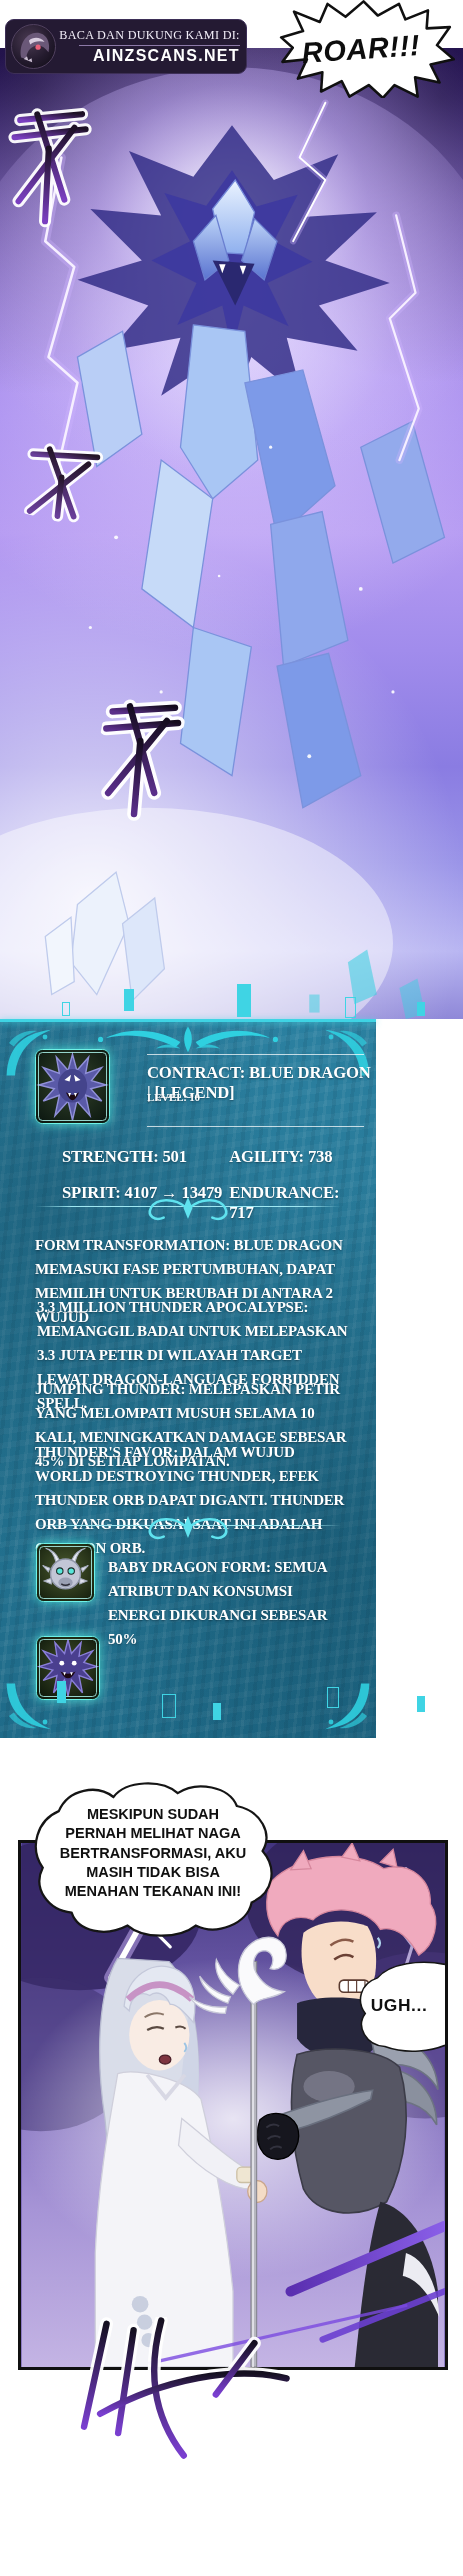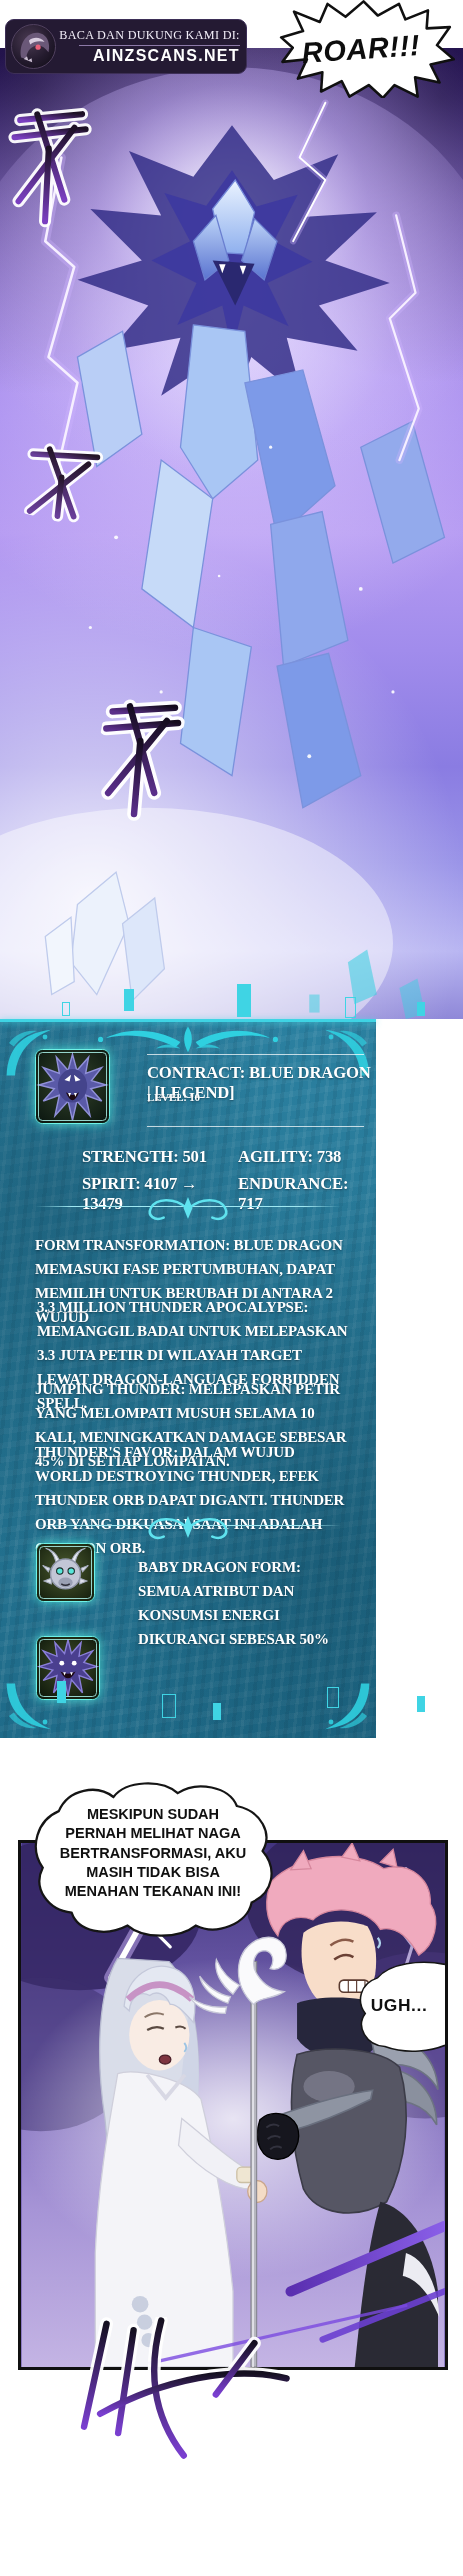--- a/index.html
+++ b/index.html
@@ -49,22 +49,22 @@
       repeating-linear-gradient(96deg, rgba(255,255,255,.055) 0 3.2px, rgba(255,255,255,0) 3.2px 8.4px, rgba(0,25,40,.08) 8.4px 12.2px, rgba(255,255,255,0) 12.2px 17.4px),
       repeating-linear-gradient(172deg, rgba(255,255,255,.04) 0 5.8px, rgba(255,255,255,0) 5.8px 14px),
       linear-gradient(180deg,#2b80a0 0%,#267694 45%,#1f6b89 100%);}
   .status-topline{position:absolute;left:0;top:0;width:100%;height:3.2px;background:#3fd4e4;
     box-shadow:0 1.3px 6.4px rgba(63,212,228,.8);}
   .hline{position:absolute;height:1.3px;background:rgba(255,255,255,.72);}
   .divline{position:absolute;height:1.3px;left:35px;right:35px;
     background:linear-gradient(90deg,rgba(159,232,242,0),#9fe8f2 12%,#9fe8f2 88%,rgba(159,232,242,0));}
   .panel-text{position:absolute;color:#ffffff;font-family:"Liberation Serif","DejaVu Serif",serif;
     font-weight:bold;letter-spacing:-0.2px;text-shadow:0 1.3px 1.9px rgba(0,20,30,.45);}
-  .stats-grid{position:absolute;left:82px;right:13px;display:grid;grid-template-columns:1.25fr 1fr;
-    row-gap:7px;}
+  .stats-grid{position:absolute;left:62px;right:13px;display:grid;grid-template-columns:1.25fr 1fr;
+    row-gap:16px;}
   .stat{color:#fff;font-family:"Liberation Serif","DejaVu Serif",serif;font-weight:bold;font-size:16.7px;
     letter-spacing:-0.2px;text-shadow:0 1.3px 1.9px rgba(0,20,30,.45);}
   .para{font-size:15px;line-height:24px;}
   .icon-frame{position:absolute;border:1.9px solid #6ef2e6;border-radius:7.7px;background:#0f241c;
     box-shadow:0 0 10.3px rgba(90,240,228,.85), inset 0 0 6.4px rgba(90,240,228,.55);overflow:hidden;}
   .icon-frame:after{content:"";position:absolute;inset:1.9px;border:0.6px solid rgba(180,255,248,.8);border-radius:4.5px;}
   .corner-orn{position:absolute;width:54px;height:54px;opacity:.9;}
 
   
   .story-panel{left:18px;top:1840px;width:424px;height:524px;border:3.2px solid #101010;z-index:2;
@@ -363,21 +363,21 @@
           <path d="M20,48 l-10,4 l10,4 z"></path>
             <path d="M60,48 l10,4 l-10,4 z"></path>
         </g>
         <circle cx="40" cy="42" r="21" fill="#c2c6d6" stroke="#8f95a8" stroke-width="2"></circle>
         <circle cx="32" cy="38" r="4.5" fill="#58e6da" stroke="#1c2a28" stroke-width="1.5"></circle>
         <circle cx="48" cy="38" r="4.5" fill="#58e6da" stroke="#1c2a28" stroke-width="1.5"></circle>
         <ellipse cx="40" cy="54" rx="10" ry="7" fill="#9aa0b4"></ellipse>
         <path d="M34,56 Q40,60 46,56" fill="none" stroke="#2c2c38" stroke-width="2"></path>
       </svg>
     </div>
-    <div class="panel-text para" style="left:108px;right:22.5px;top:536px;margin-left:30px;">BABY DRAGON FORM: SEMUA ATRIBUT DAN KONSUMSI ENERGI DIKURANGI SEBESAR 50%</div>
+    <div class="panel-text para" style="left:108px;right:22.5px;top:536px;">BABY DRAGON FORM: SEMUA ATRIBUT DAN KONSUMSI ENERGI DIKURANGI SEBESAR 50%</div>
 
     <div class="icon-frame" style="left:36px;top:617px;width:62px;height:62px;">
       <svg width="62" height="62" viewBox="0 0 90 90">
         <defs>
             <radialGradient id="icg3" cx="50%" cy="45%" r="65%">
           <stop offset="0%" stop-color="#44502c"></stop>
               <stop offset="100%" stop-color="#101a0c"></stop>
             </radialGradient>
           </defs>
         <rect width="90" height="90" fill="url(#icg3)"></rect>

